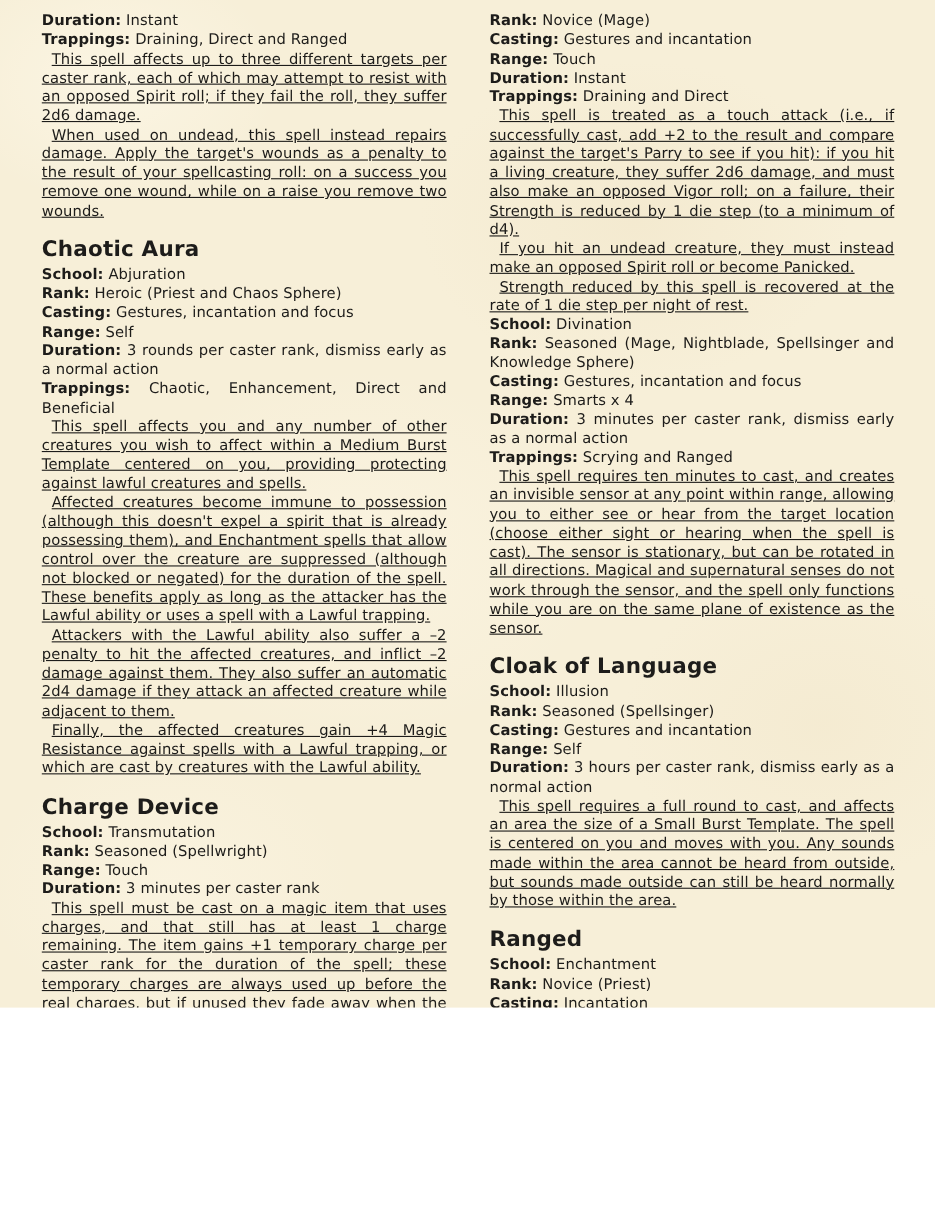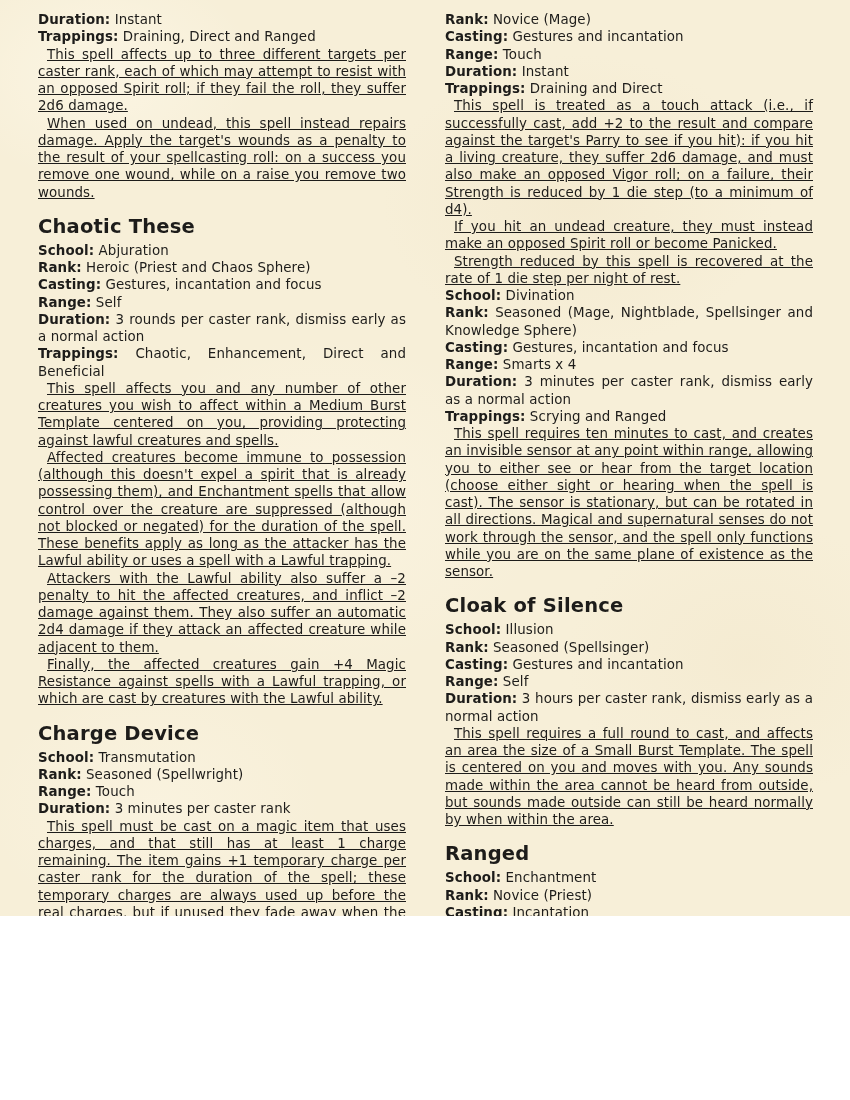--- a/index.html
+++ b/index.html
@@ -50,21 +50,21 @@
 </style>
 </head>
 <body>
 
 <div class="page">
   <div class="col col-left" id="col-left">
       <div class="kv"><b>Duration:</b> Instant</div>
       <div class="kv"><b>Trappings:</b> Draining, Direct and Ranged</div>
       <p class="para">This spell affects up to three different targets per caster rank, each of which may attempt to resist with an opposed Spirit roll; if they fail the roll, they suffer 2d6 damage.</p>
       <p class="para">When used on undead, this spell instead repairs damage. Apply the target's wounds as a penalty to the result of your spellcasting roll: on a success you remove one wound, while on a raise you remove two wounds.</p>
-      <h2 class="spell-title">Chaotic These</h2>
+      <h2 class="spell-title">Chaotic Aura</h2>
       <div class="kv"><b>School:</b> Abjuration</div>
       <div class="kv"><b>Rank:</b> Heroic (Priest and Chaos Sphere)</div>
       <div class="kv"><b>Casting:</b> Gestures, incantation and focus</div>
       <div class="kv"><b>Range:</b> Self</div>
       <div class="kv"><b>Duration:</b> 3 rounds per caster rank, dismiss early as a normal action</div>
       <div class="kv"><b>Trappings:</b> Chaotic, Enhancement, Direct and Beneficial</div>
       <p class="para">This spell affects you and any number of other creatures you wish to affect within a Medium Burst Template centered on you, providing protecting against lawful creatures and spells.</p>
       <p class="para">Affected creatures become immune to possession (although this doesn't expel a spirit that is already possessing them), and Enchantment spells that allow control over the creature are suppressed (although not blocked or negated) for the duration of the spell. These benefits apply as long as the attacker has the Lawful ability or uses a spell with a Lawful trapping.</p>
       <p class="para">Attackers with the Lawful ability also suffer a –2 penalty to hit the affected creatures, and inflict –2 damage against them. They also suffer an automatic 2d4 damage if they attack an affected creature while adjacent to them.</p>
       <p class="para">Finally, the affected creatures gain +4 Magic Resistance against spells with a Lawful trapping, or which are cast by creatures with the Lawful ability.</p>
@@ -86,27 +86,27 @@
       <p class="para">This spell is treated as a touch attack (i.e., if successfully cast, add +2 to the result and compare against the target's Parry to see if you hit): if you hit a living creature, they suffer 2d6 damage, and must also make an opposed Vigor roll; on a failure, their Strength is reduced by 1 die step (to a minimum of d4).</p>
       <p class="para">If you hit an undead creature, they must instead make an opposed Spirit roll or become Panicked.</p>
       <p class="para">Strength reduced by this spell is recovered at the rate of 1 die step per night of rest.</p>
       <div class="kv"><b>School:</b> Divination</div>
       <div class="kv"><b>Rank:</b> Seasoned (Mage, Nightblade, Spellsinger and Knowledge Sphere)</div>
       <div class="kv"><b>Casting:</b> Gestures, incantation and focus</div>
       <div class="kv"><b>Range:</b> Smarts x 4</div>
       <div class="kv"><b>Duration:</b> 3 minutes per caster rank, dismiss early as a normal action</div>
       <div class="kv"><b>Trappings:</b> Scrying and Ranged</div>
       <p class="para">This spell requires ten minutes to cast, and creates an invisible sensor at any point within range, allowing you to either see or hear from the target location (choose either sight or hearing when the spell is cast). The sensor is stationary, but can be rotated in all directions. Magical and supernatural senses do not work through the sensor, and the spell only functions while you are on the same plane of existence as the sensor.</p>
-      <h2 class="spell-title">Cloak of Silence</h2>
+      <h2 class="spell-title">Cloak of Language</h2>
       <div class="kv"><b>School:</b> Illusion</div>
       <div class="kv"><b>Rank:</b> Seasoned (Spellsinger)</div>
       <div class="kv"><b>Casting:</b> Gestures and incantation</div>
       <div class="kv"><b>Range:</b> Self</div>
       <div class="kv"><b>Duration:</b> 3 hours per caster rank, dismiss early as a normal action</div>
-      <p class="para">This spell requires a full round to cast, and affects an area the size of a Small Burst Template. The spell is centered on you and moves with you. Any sounds made within the area cannot be heard from outside, but sounds made outside can still be heard normally by when within the area.</p>
+      <p class="para">This spell requires a full round to cast, and affects an area the size of a Small Burst Template. The spell is centered on you and moves with you. Any sounds made within the area cannot be heard from outside, but sounds made outside can still be heard normally by those within the area.</p>
       <h2 class="spell-title">Ranged</h2>
       <div class="kv"><b>School:</b> Enchantment</div>
       <div class="kv"><b>Rank:</b> Novice (Priest)</div>
       <div class="kv"><b>Casting:</b> Incantation</div>
       <div class="kv"><b>Range:</b> Smarts</div>
       <div class="kv"><b>Duration:</b> 1 round</div>
       <div class="kv"><b>Trappings:</b> Language, Mental, Direct and Ranged</div>
     </div>
 
   <div class="footer-rule"></div>

